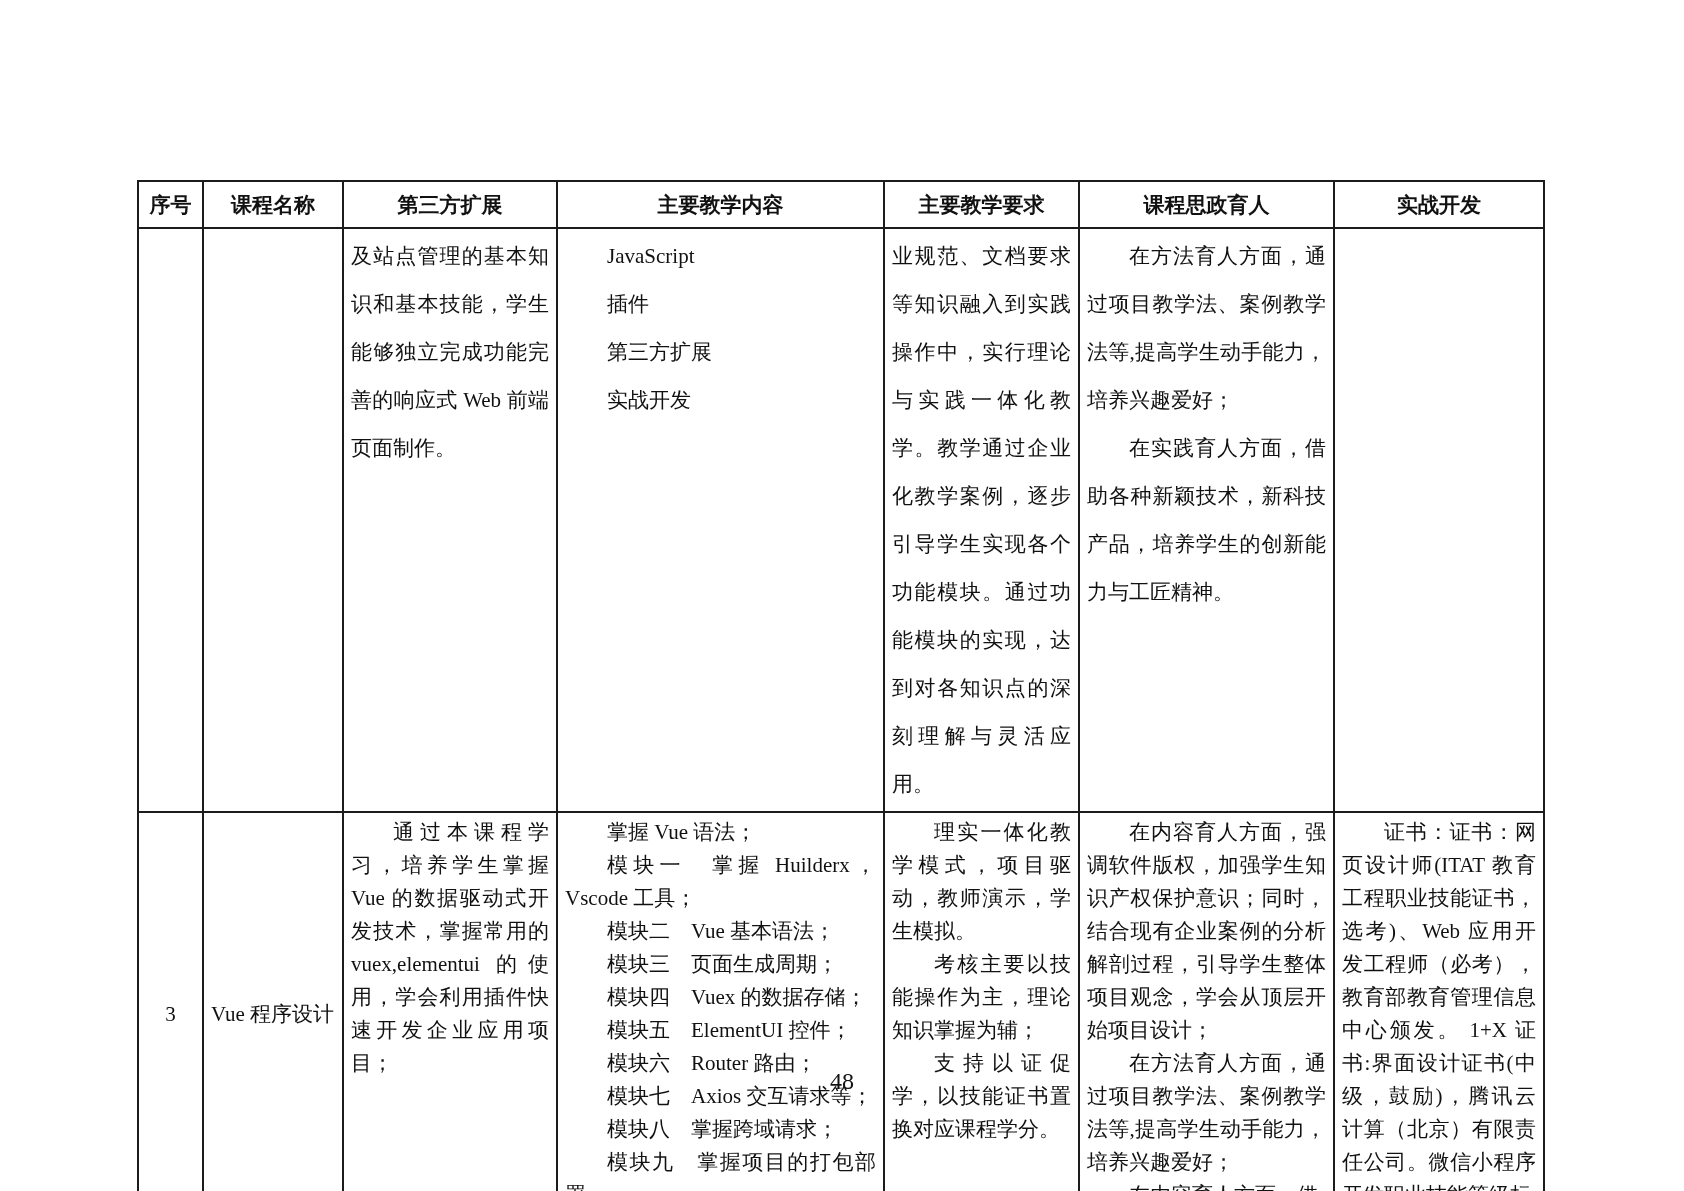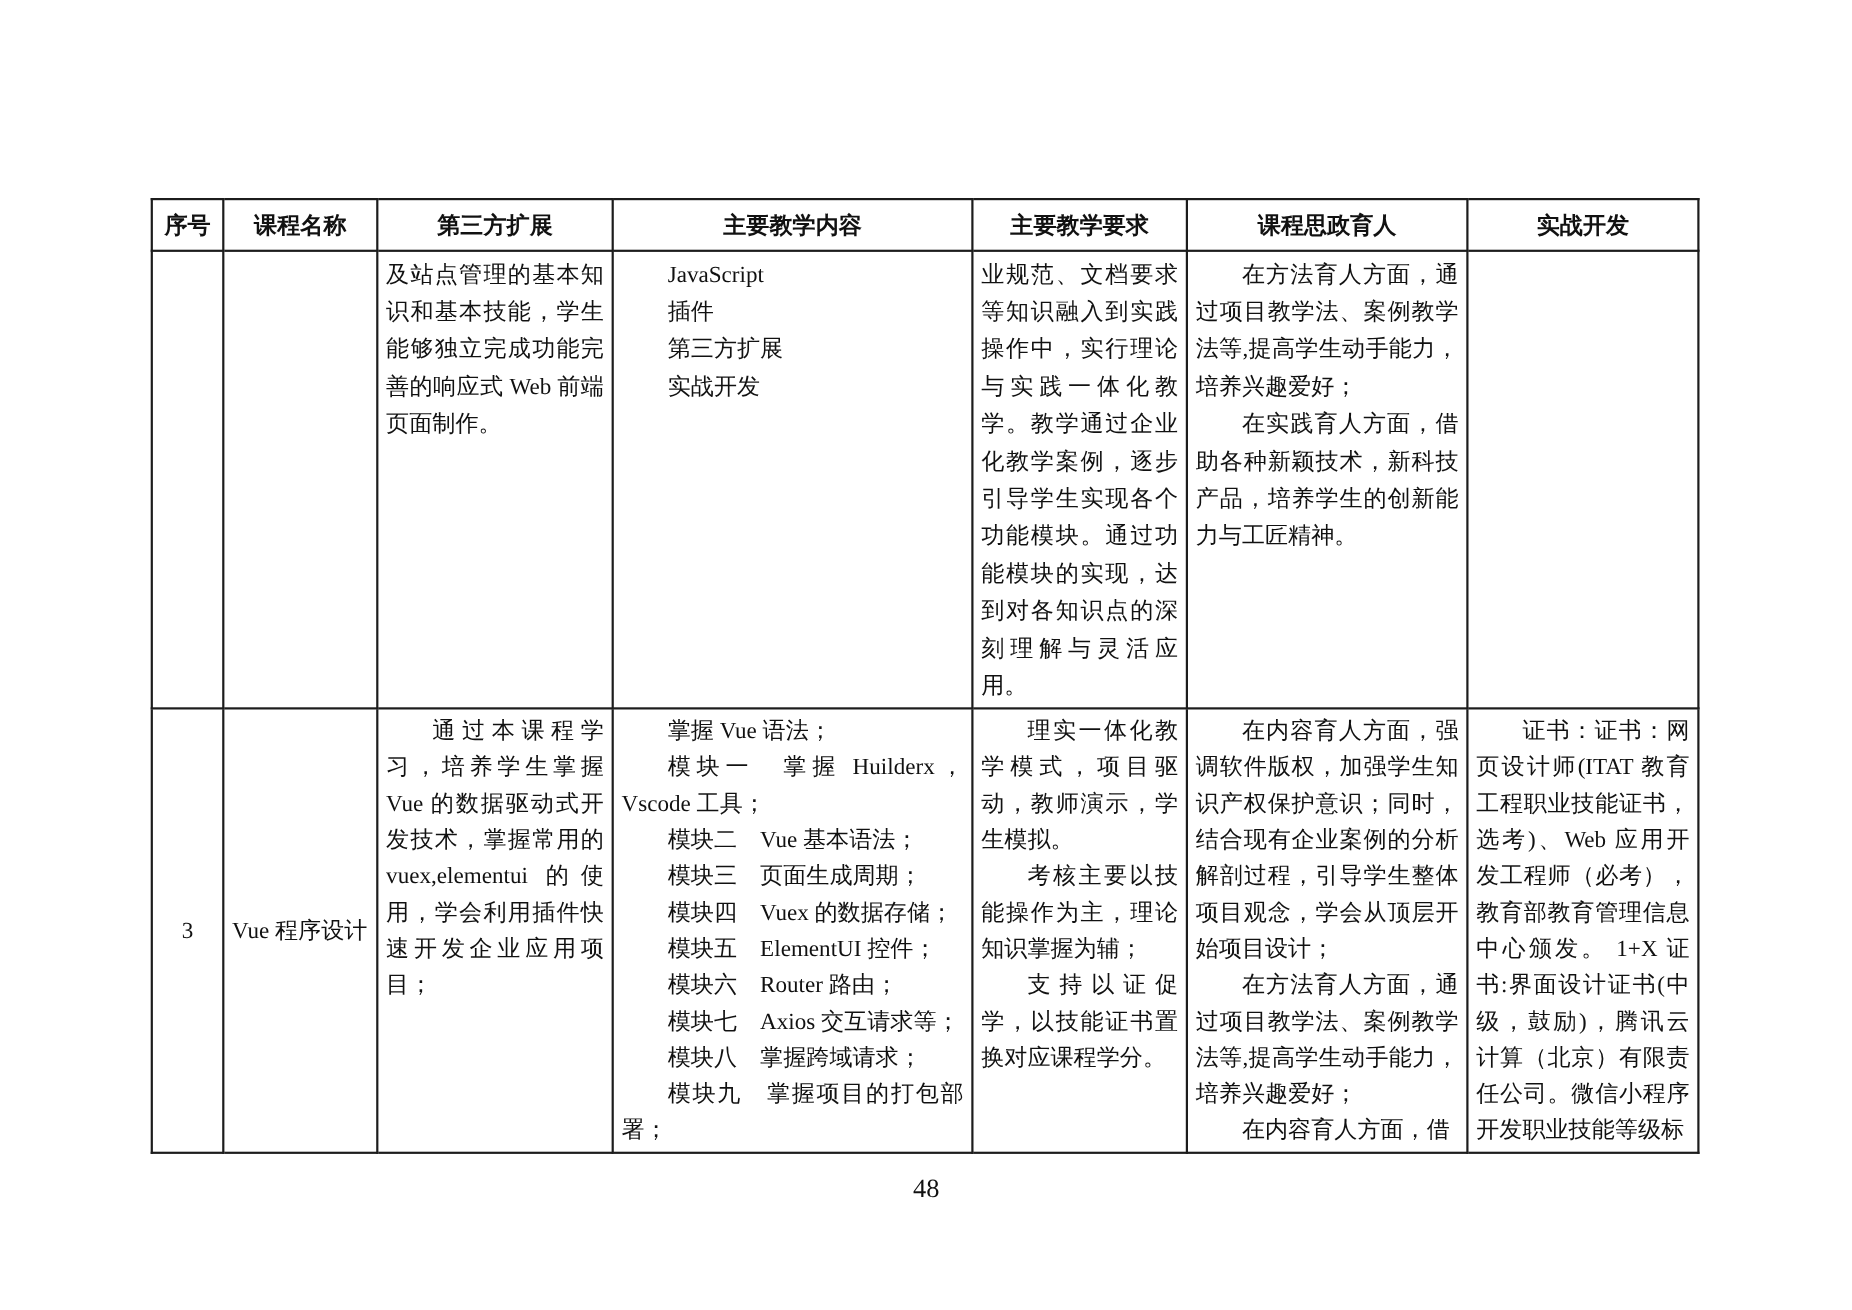--- a/index.html
+++ b/index.html
@@ -38,21 +38,21 @@
     vertical-align:top;
     padding:3px 7px;
     font-size:21px;
   }
   td.cell-mid{vertical-align:middle;}
   td.c-seq{text-align:center;}
   td.c-name{text-align:justify;}
   td.cell p{
     margin:0;
     text-align:justify;
-    line-height:34px;
+    line-height:48px;
   }
   tr.row-3 td.cell p{line-height:33px;}
   td.cell p.ind{text-indent:2em;}
   .page-num{
     position:absolute;
     top:1068px;left:0;width:100%;
     text-align:center;
     font-size:24px;
     color:#111;
   }

